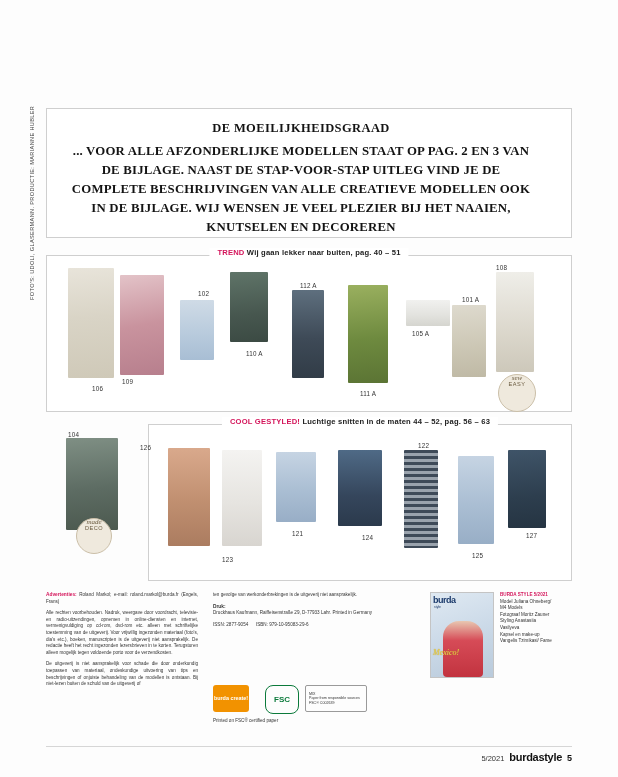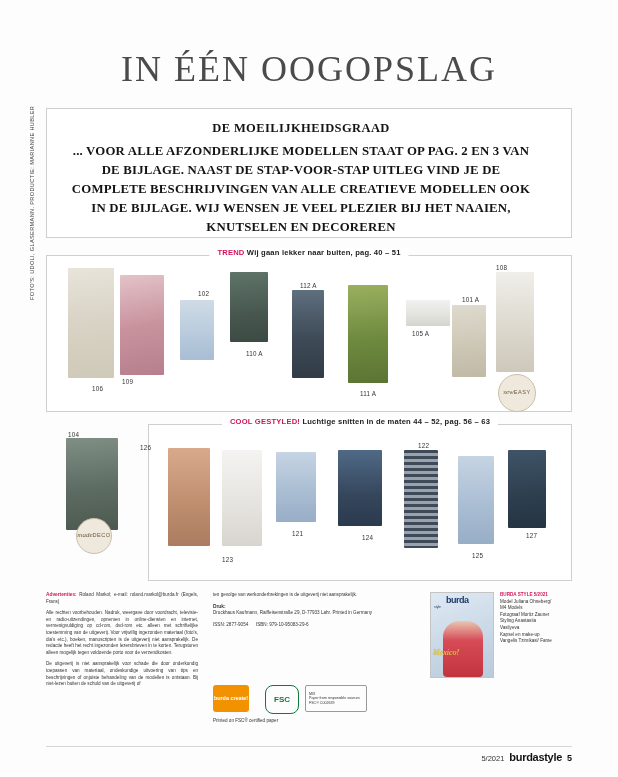--- a/index.html
+++ b/index.html
@@ -112,22 +112,22 @@
   .g14{background:repeating-linear-gradient(180deg,#3e4a58 0 3px,#9aa3ad 3px 6px);}
   .g15{background:linear-gradient(180deg,#c6d4e3 0%,#aabed3 55%,#98aec6 100%);}
   .g16{background:linear-gradient(175deg,#3f5468 0%,#2d3e4e 60%,#253442 100%);}
 
   
   .stamp{
     position:absolute;
     border-radius:50%;
     background:#efe9dd;
     border:1px solid #cbbfa8;
-    display:flex;align-items:center;justify-content:center;
-    flex-direction:row;
+    display:flex;align-items:center;
+    flex-direction:column;
     color:#6a5a3f;
     text-align:center;
     line-height:1.05;
   }
   .stamp .s1{font-family:"Liberation Serif", serif;font-style:italic;font-size:7px;}
   .stamp .s2{font-size:5.6px;letter-spacing:.5px;text-transform:uppercase;}
 
   
   .side-credit{
     position:absolute;
@@ -174,21 +174,21 @@
 
   
   .cover-block{position:absolute;top:592px;left:430px;width:142px;height:150px;}
   .cover{
     position:absolute;left:0;top:0;width:62px;height:84px;
     background:linear-gradient(160deg,#dfe9f2 0%,#cddbe9 45%,#b9cadb 100%);
     border:1px solid #c4c4c4;
     overflow:hidden;
   }
   .cover .ttl{
-    position:absolute;top:2px;left:15px;font-size:9px;font-weight:700;color:#1b3a6b;letter-spacing:-.5px;
+    position:absolute;top:2px;left:2px;font-size:9px;font-weight:700;color:#1b3a6b;letter-spacing:-.5px;
   }
   .cover .sub{position:absolute;top:12px;left:3px;font-size:3.4px;color:#1b3a6b;}
   .cover .model{
     position:absolute;bottom:0;left:12px;width:40px;height:56px;
     background:linear-gradient(180deg,#e8c7b1 0%,#d64b57 35%,#c2333f 100%);
     border-radius:16px 16px 4px 4px;
   }
   .cover .flash{
     position:absolute;bottom:20px;left:2px;
     font-family:"Liberation Serif", serif;font-style:italic;font-size:8px;color:#e8d25a;
@@ -208,21 +208,20 @@
   }
   .footer .brand{font-size:11px;font-weight:700;color:#111;letter-spacing:-.3px;}
   .footer .pg{font-size:9px;font-weight:700;color:#111;}
   .rule{position:absolute;left:46px;right:46px;bottom:30px;height:1px;background:#d6d6d6;}
 </style>
 </head>
 <body>
 
 <div class="page">
 
-  <div class="title">IN ÉÉN OOGOPSLAG</div>
 
   <div class="intro-box">
     <div class="intro-head">DE MOEILIJKHEIDSGRAAD</div>
     <div class="intro-body">... VOOR ALLE AFZONDERLIJKE MODELLEN STAAT OP PAG. 2 EN 3 VAN DE BIJLAGE. NAAST DE STAP-VOOR-STAP UITLEG VIND JE DE COMPLETE BESCHRIJVINGEN VAN ALLE CREATIEVE MODELLEN OOK IN DE BIJLAGE. WIJ WENSEN JE VEEL PLEZIER BIJ HET NAAIEN, KNUTSELEN EN DECOREREN</div>
   </div>
 
   <div class="side-credit">FOTO'S: UDOLI, GLASERMANN. PRODUCTIE: MARIANNE HUBLER</div>
 
   <div class="section" id="trend-section">
     <div class="sec-label">

